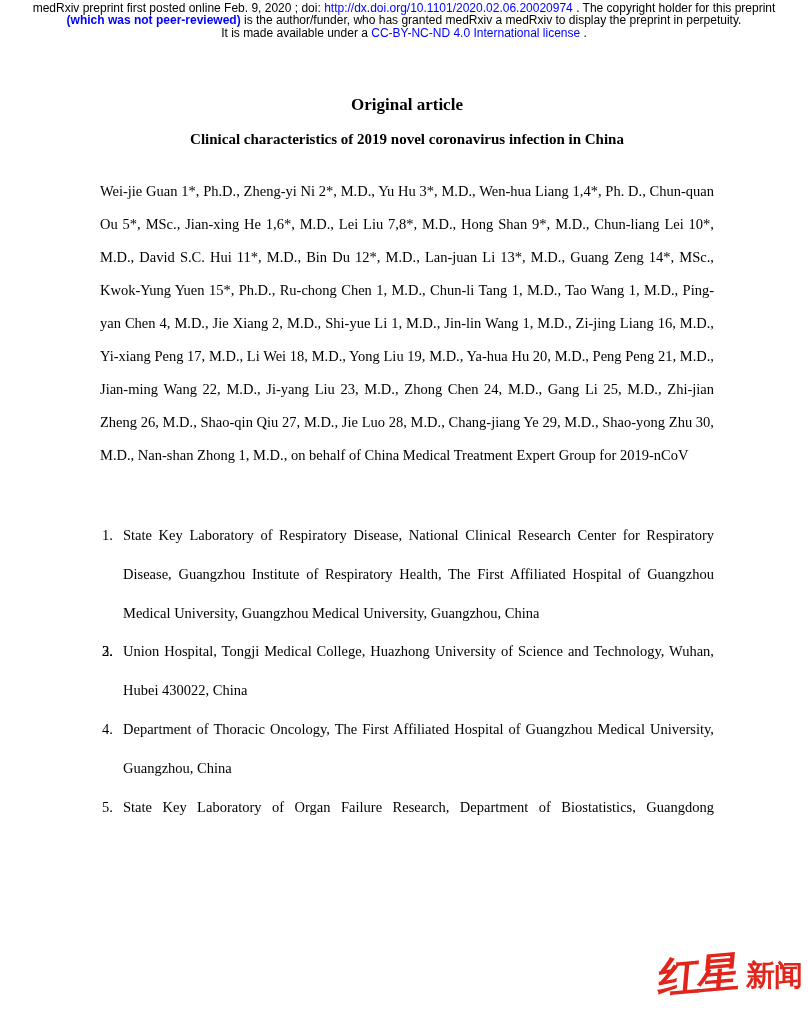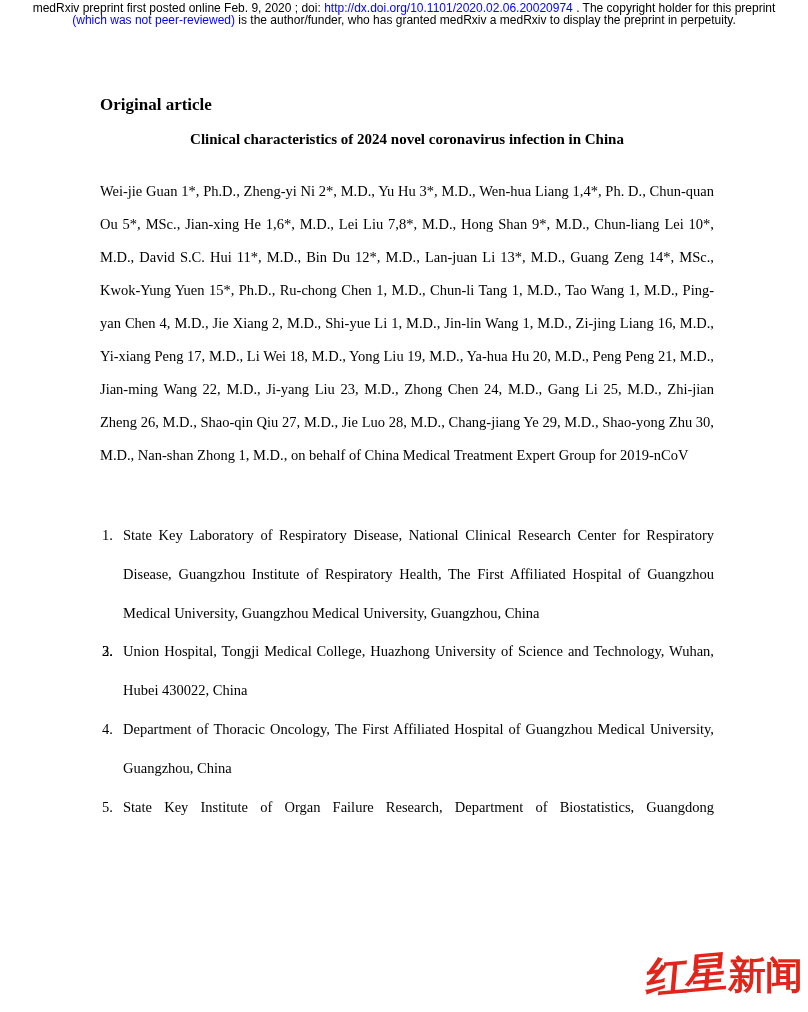--- a/index.html
+++ b/index.html
@@ -15,31 +15,32 @@
 
   
   .banner {
     position: absolute; top: 2px; left: 0; right: 0;
     text-align: center;
     font-family: "Liberation Sans", "DejaVu Sans", sans-serif;
     font-size: 12px; line-height: 12.4px;
     color: #000000;
   }
   .banner .link { color: #0000ff; text-decoration: none; cursor: pointer; }
-  .banner .bold-blue { color: #0000ff; font-weight: normal; }
+  .banner .bold-blue { color: #0000ff; font-weight: bold; }
 
   
   .content {
     position: absolute; left: 100px; top: 0;
     width: 614px;
   }
   .section-label {
     margin: 95px 0 0 0;
     font-size: 17px; font-weight: bold;
     line-height: 20px;
+    text-align: center;
   }
   .paper-title {
     margin: 15px 0 0 0;
     font-size: 15px; font-weight: bold;
     text-align: center;
     line-height: 18px;
   }
   .authors {
     margin: 27px 0 0 0;
     font-size: 14.5px;
@@ -70,57 +71,58 @@
     color: #e1251b;
     z-index: 5;
   }
   .logo-script {
     font-size: 42px;
     display: inline-block;
     transform: skewX(-10deg) rotate(-5deg);
     letter-spacing: -3px;
   }
   .logo-block {
-    font-size: 38px;
-    margin-left: 3px;
+    font-size: 29px;
+    margin-left: 9px;
     letter-spacing: -1px;
   }
 </style>
 </head>
 <body>
 
 <div class="banner">
   <div><span>medRxiv preprint first posted online Feb. 9, 2020 ; doi: </span><a class="link">http://dx.doi.org/10.1101/2020.02.06.20020974</a><span> . The copyright holder for this preprint</span></div>
   <div><span class="bold-blue">(which was not peer-reviewed)</span><span> is the author/funder, who has granted medRxiv a medRxiv to display the preprint in perpetuity.</span></div>
+  <div><span>It is made available under a </span><a class="link">CC-BY-NC-ND 4.0 International license</a><span> .</span></div>
 </div>
 
 <div class="content">
   <div class="section-label">Original article</div>
-  <div class="paper-title">Clinical characteristics of 2024 novel coronavirus infection in China</div>
+  <div class="paper-title">Clinical characteristics of 2019 novel coronavirus infection in China</div>
   <p class="authors">Wei-jie Guan 1*, Ph.D., Zheng-yi Ni 2*, M.D., Yu Hu 3*, M.D., Wen-hua Liang 1,4*, Ph. D., Chun-quan Ou 5*, MSc., Jian-xing He 1,6*, M.D., Lei Liu 7,8*, M.D., Hong Shan 9*, M.D., Chun-liang Lei 10*, M.D., David S.C. Hui 11*, M.D., Bin Du 12*, M.D., Lan-juan Li 13*, M.D., Guang Zeng 14*, MSc., Kwok-Yung Yuen 15*, Ph.D., Ru-chong Chen 1, M.D., Chun-li Tang 1, M.D., Tao Wang 1, M.D., Ping-yan Chen 4, M.D., Jie Xiang 2, M.D., Shi-yue Li 1, M.D., Jin-lin Wang 1, M.D., Zi-jing Liang 16, M.D., Yi-xiang Peng 17, M.D., Li Wei 18, M.D., Yong Liu 19, M.D., Ya-hua Hu 20, M.D., Peng Peng 21, M.D., Jian-ming Wang 22, M.D., Ji-yang Liu 23, M.D., Zhong Chen 24, M.D., Gang Li 25, M.D., Zhi-jian Zheng 26, M.D., Shao-qin Qiu 27, M.D., Jie Luo 28, M.D., Chang-jiang Ye 29, M.D., Shao-yong Zhu 30, M.D., Nan-shan Zhong 1, M.D., on behalf of China Medical Treatment Expert Group for 2019-nCoV</p>
 
   <div class="affiliations">
     <div class="aff-item">
       <span class="aff-num">1.</span>
       <span>State Key Laboratory of Respiratory Disease, National Clinical Research Center for Respiratory Disease, Guangzhou Institute of Respiratory Health, The First Affiliated Hospital of Guangzhou Medical University, Guangzhou Medical University, Guangzhou, China</span>
     </div>
     <div class="aff-item">
       <span class="aff-num">2.</span>
     </div>
     <div class="aff-item">
       <span class="aff-num">3.</span>
       <span>Union Hospital, Tongji Medical College, Huazhong University of Science and Technology, Wuhan, Hubei 430022, China</span>
     </div>
     <div class="aff-item">
       <span class="aff-num">4.</span>
       <span>Department of Thoracic Oncology, The First Affiliated Hospital of Guangzhou Medical University, Guangzhou, China</span>
     </div>
     <div class="aff-item continued">
       <span class="aff-num">5.</span>
-      <span>State Key Institute of Organ Failure Research, Department of Biostatistics, Guangdong</span>
+      <span>State Key Laboratory of Organ Failure Research, Department of Biostatistics, Guangdong</span>
     </div>
   </div>
 </div>
 
 <div class="news-logo">
   <span class="logo-script">红星</span>
   <span class="logo-block">新闻</span>
 </div>
 
 </body></html>

